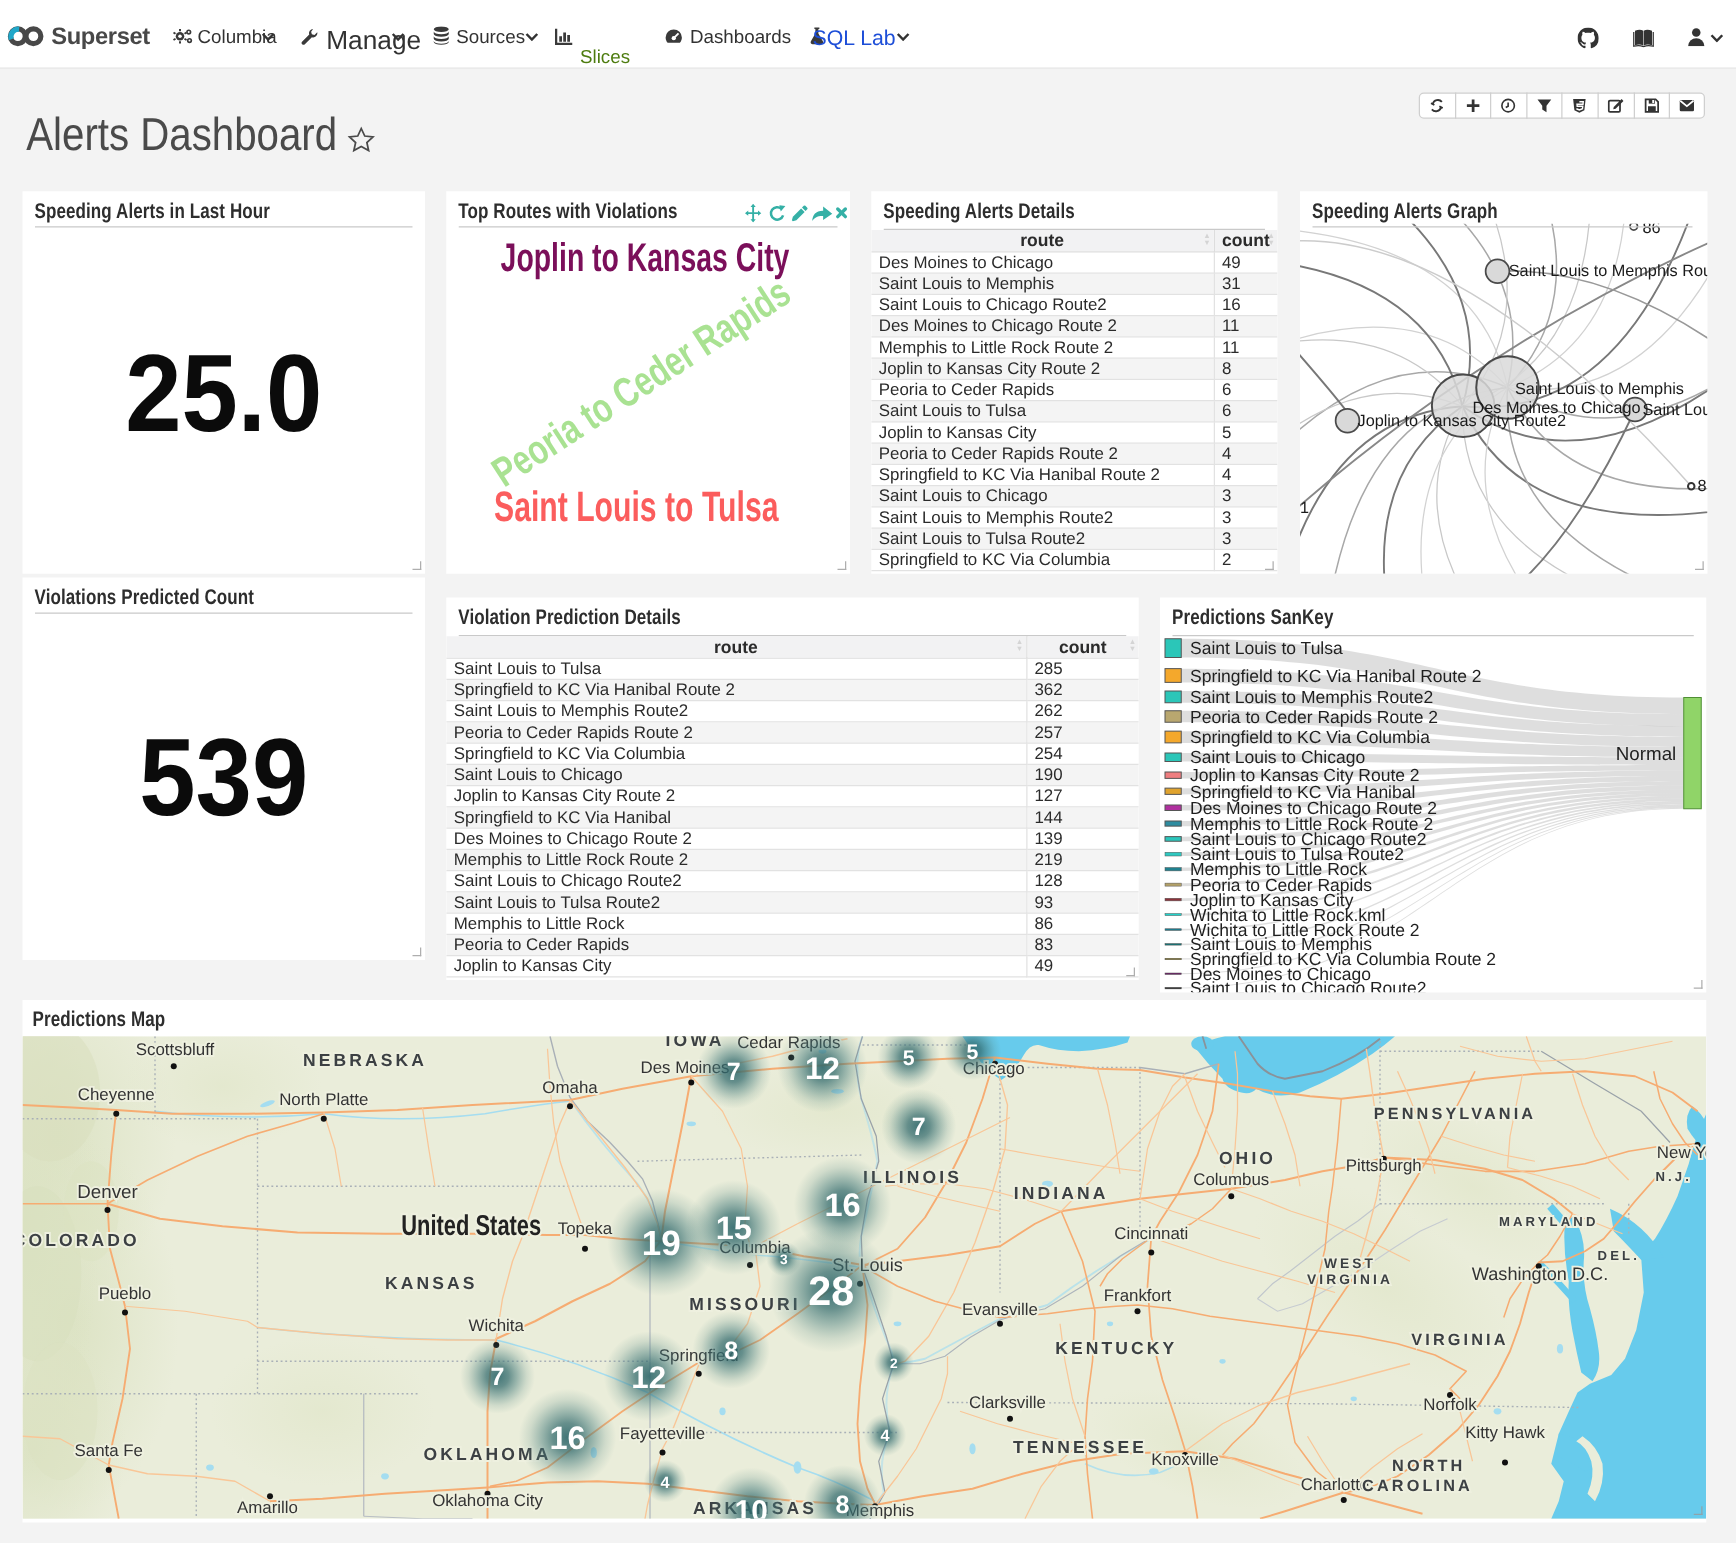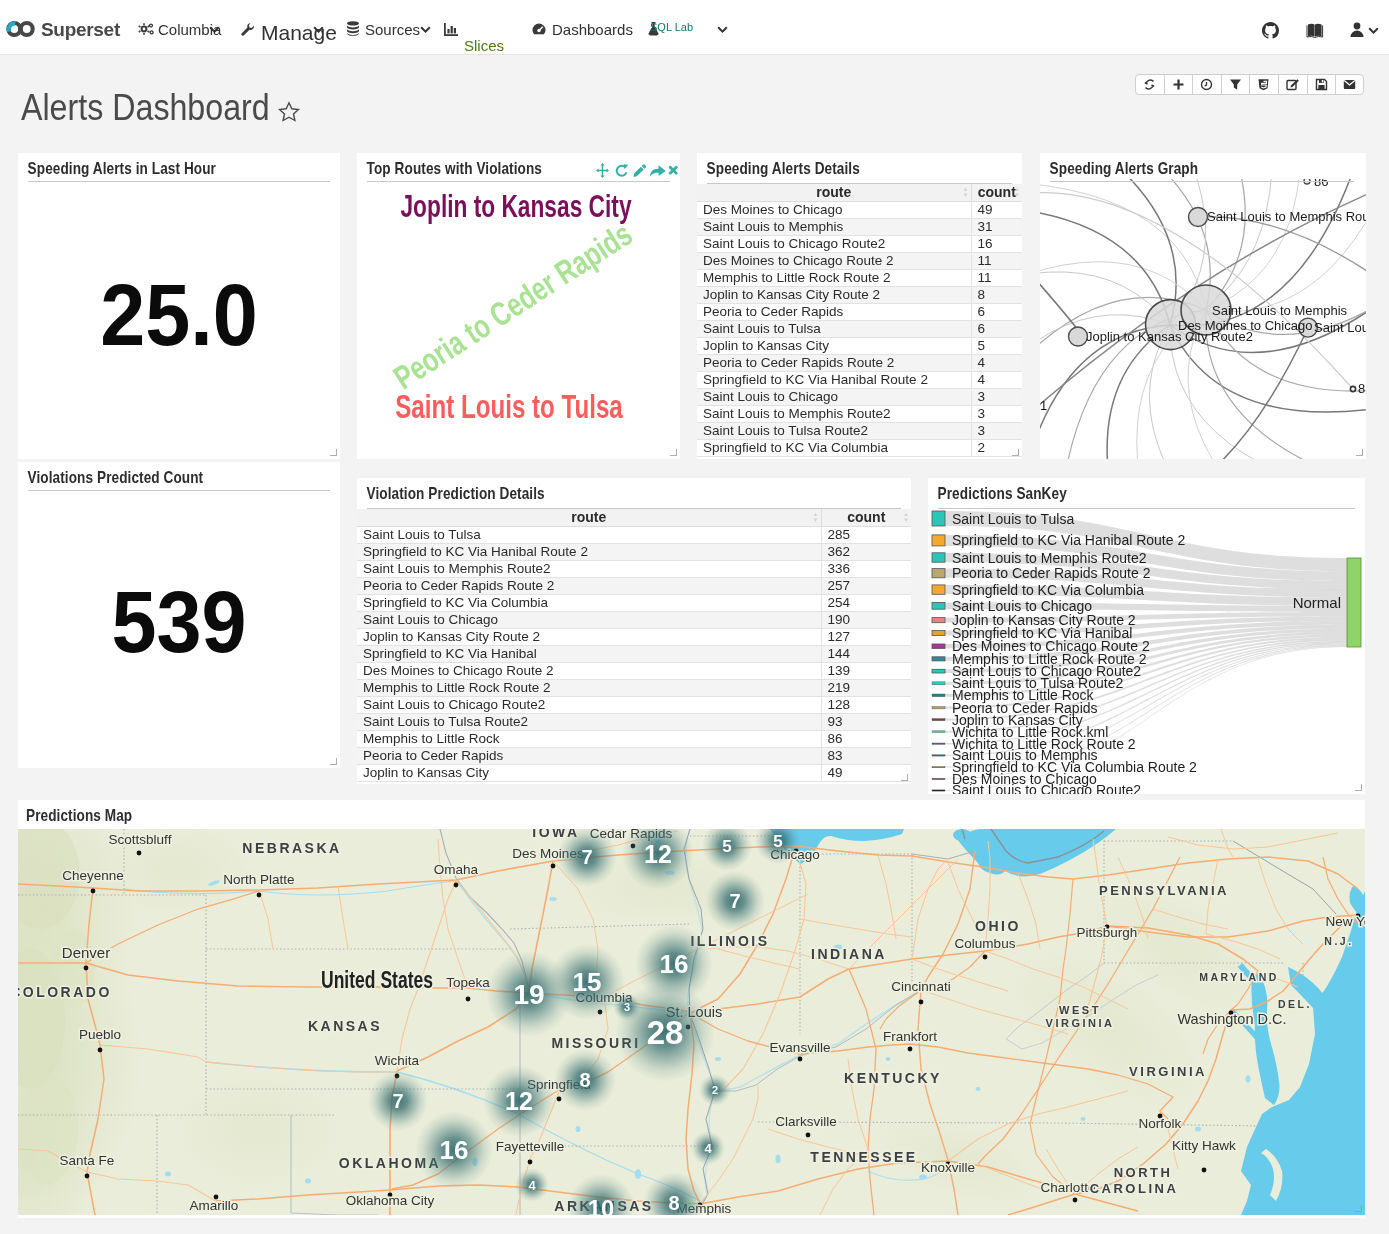--- a/index.html
+++ b/index.html
@@ -80,21 +80,21 @@
 <div class="abs" style="left:464px;top:37px;font-size:15px;color:#4d7c0f">Slices</div>
 <svg class="abs" style="left:531px;top:22px" width="16" height="14" viewBox="0 0 16 14">
 <path d="M8 1.5 A6.5 6.5 0 0 1 14.5 8 C14.5 9.6 13.9 11.1 12.9 12.2 L3.1 12.2 C2.1 11.1 1.5 9.6 1.5 8 A6.5 6.5 0 0 1 8 1.5 Z" fill="#3a3a3a"></path>
 <line x1="8" y1="8.5" x2="11.8" y2="4.7" stroke="#fff" stroke-width="1.5"></line>
     <circle cx="8" cy="8.5" r="1.7" fill="#fff"></circle>
   </svg>
 <div class="abs" style="left:552px;top:21px;font-size:15px;color:#323232">Dashboards</div>
 <svg class="abs" style="left:647px;top:21px" width="13" height="15" viewBox="0 0 13 15">
 <path d="M4.5 1 h4 v1.2 h-.8 v3.6 l3.6 6.2 a1.6 1.6 0 0 1-1.4 2.4 h-6.8 a1.6 1.6 0 0 1-1.4-2.4 l3.6-6.2 v-3.6 h-.8z" fill="#3a3a3a"></path>
   </svg>
-<div class="abs" style="left:650px;top:21px;font-size:11px;color:#0f766e">SQL Lab</div>
+<div class="abs" style="left:650px;top:21px;font-size:17px;color:#1d4ed8">SQL Lab</div>
 <svg class="abs" style="left:717px;top:26px" width="11" height="7" viewBox="0 0 11 7">
     <path d="M1.2 1.2 L5.5 5.6 L9.8 1.2" stroke="#333" stroke-width="2" fill="none"></path>
   </svg>
 <svg class="abs" style="left:1262px;top:22px" width="17" height="17" viewBox="0 0 16 16">
 <path fill="#333" d="M8 0C3.58 0 0 3.58 0 8c0 3.54 2.29 6.53 5.47 7.59.4.07.55-.17.55-.38 0-.19-.01-.82-.01-1.49-2.01.37-2.53-.49-2.69-.94-.09-.23-.48-.94-.82-1.13-.28-.15-.68-.52-.01-.53.63-.01 1.08.58 1.23.82.72 1.21 1.87.87 2.33.66.07-.52.28-.87.51-1.07-1.78-.2-3.64-.89-3.64-3.95 0-.87.31-1.59.82-2.15-.08-.2-.36-1.02.08-2.12 0 0 .67-.21 2.2.82.64-.18 1.32-.27 2-.27s1.36.09 2 .27c1.53-1.04 2.2-.82 2.2-.82.44 1.1.16 1.92.08 2.12.51.56.82 1.27.82 2.15 0 3.07-1.87 3.75-3.65 3.95.29.25.54.73.54 1.48 0 1.07-.01 1.93-.01 2.2 0 .21.15.46.55.38A8.01 8.01 0 0 0 16 8c0-4.42-3.58-8-8-8z"></path>
   </svg>
 <svg class="abs" style="left:1306px;top:23px" width="18" height="15" viewBox="0 0 18 15">
 <path d="M2 1.5 Q6 0 8.6 1.5 L8.6 13.5 Q6 12 2 13.2 z" fill="#333"></path>
 <path d="M15.6 1.5 Q11.6 0 9 1.5 L9 13.5 Q11.6 12 15.6 13.2 z" fill="#333"></path>
 <path d="M1 2.5 L1 14 Q5.5 12.8 8.8 14.4 Q12.1 12.8 16.6 14 L16.6 2.5" fill="none" stroke="#333" stroke-width="1"></path>
@@ -338,21 +338,21 @@
           <tr>
             <td>Saint Louis to Tulsa</td>
             <td>285</td>
           </tr>
           <tr class="even">
             <td>Springfield to KC Via Hanibal Route 2</td>
             <td>362</td>
           </tr>
           <tr>
             <td>Saint Louis to Memphis Route2</td>
-            <td>336</td>
+            <td>262</td>
           </tr>
           <tr class="even">
             <td>Peoria to Ceder Rapids Route 2</td>
             <td>257</td>
           </tr>
           <tr>
             <td>Springfield to KC Via Columbia</td>
             <td>254</td>
           </tr>
           <tr class="even">

